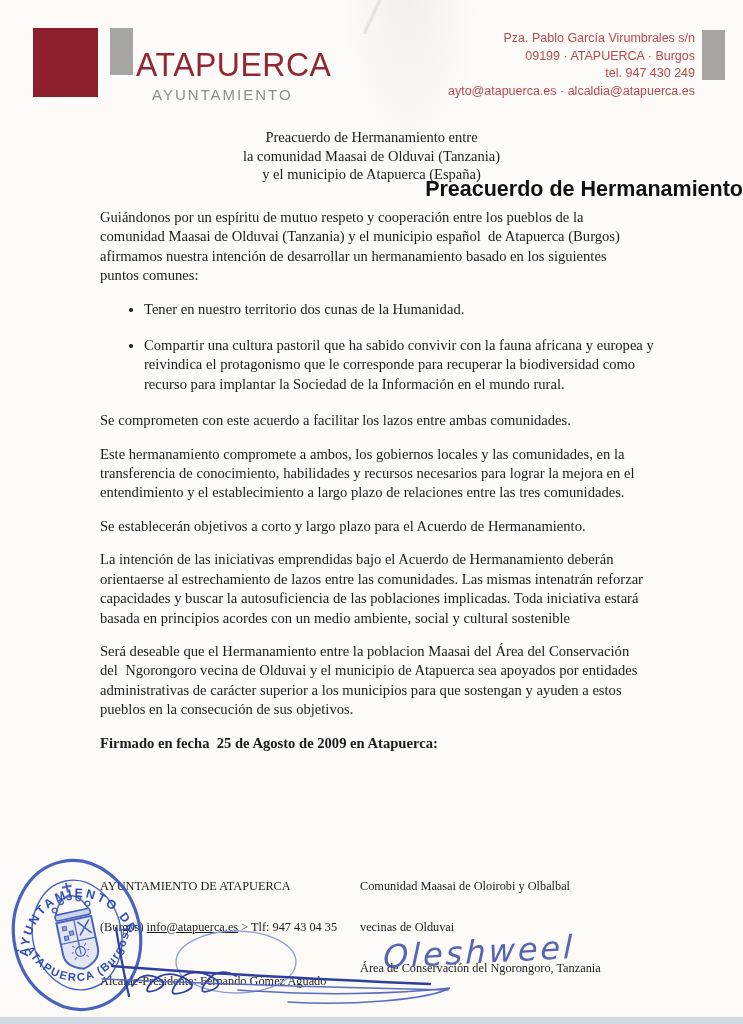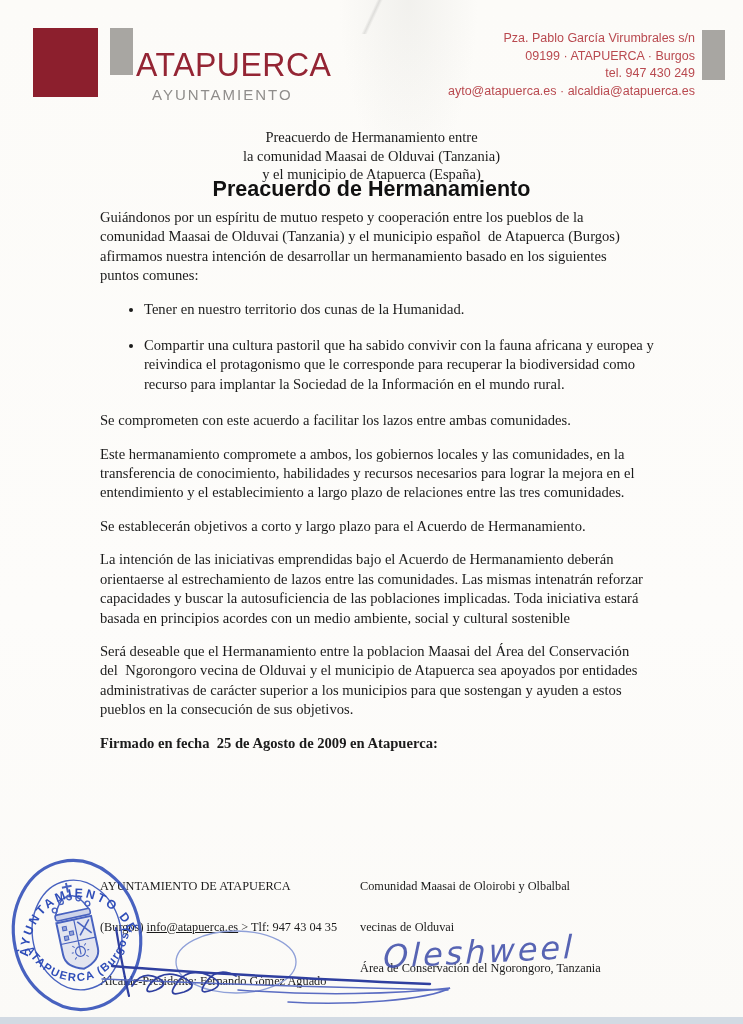--- a/index.html
+++ b/index.html
@@ -25,21 +25,21 @@
     position:absolute;left:152px;top:86px;
     font-family:"Liberation Sans",sans-serif;font-size:15px;letter-spacing:2px;color:#8f8d8b;
   }
   .contact{
     position:absolute;right:48px;top:30px;text-align:right;
     font-family:"Liberation Sans",sans-serif;font-size:12.5px;line-height:17.5px;color:#b9494f;
   }
   
   .subtitle{position:absolute;left:0;top:116px;width:100%;text-align:center;
     font-size:14.5px;line-height:18.5px;margin-top:12px;}
-  .title{position:absolute;left:0;top:177px;width:100%;text-align:center;
+  .title{position:absolute;left:0;top:177px;width:100%;text-align:right;
     font-family:"Liberation Sans",sans-serif;font-size:21.5px;font-weight:bold;color:#111;}
   
   .doc-body{position:absolute;left:100px;top:208px;width:565px;font-size:14.6px;line-height:19.4px;}
   .doc-body p{margin:0 16px 14px 0;white-space:pre-wrap;}
   .doc-body ul{margin:4px 0 12px 0;padding-left:44px;}
   .doc-body li{margin-bottom:17px;white-space:pre-wrap;}
   .signed-line{font-weight:bold;margin-top:4px;}
   
   .sig-col{position:absolute;top:853px;font-size:12.3px;line-height:13.6px;white-space:pre-wrap;}
   .sig-col-left{left:100px;width:262px;}

